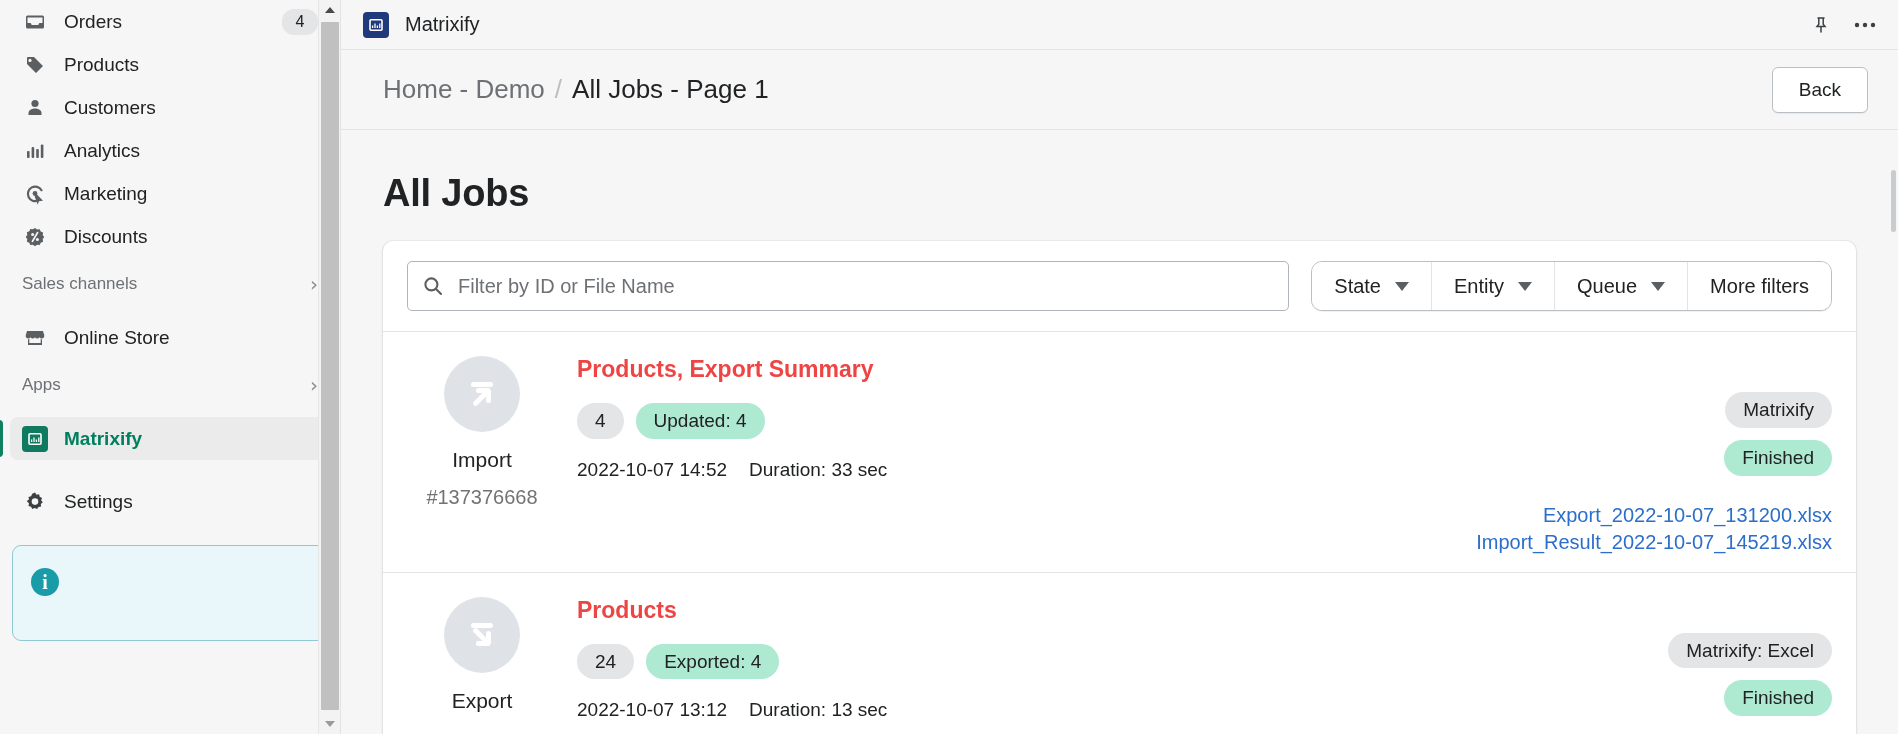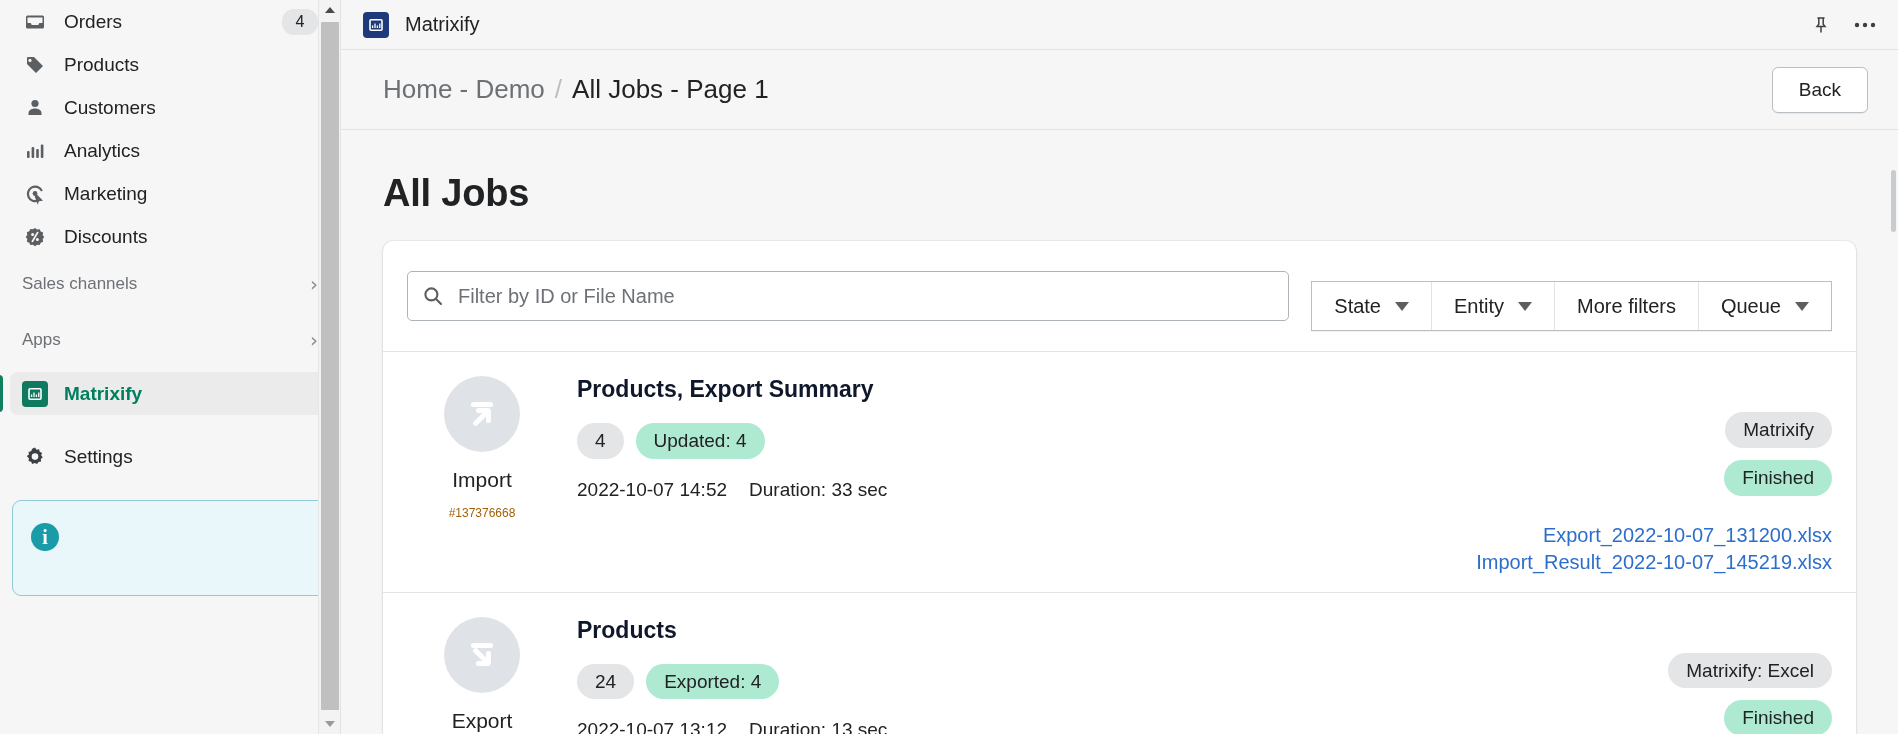--- a/index.html
+++ b/index.html
@@ -232,25 +232,24 @@
     width: 100%;
     background: transparent;
     font-family: "Liberation Sans", sans-serif;
   }
   .search-wrap input::placeholder { color: #6d7175; }
 
   .filter-group {
     margin-left: 18px;
     display: flex;
     border: 1px solid #babfc3;
-    border-radius: 0;
+    border-radius: 11px;
     overflow: hidden;
     background: #fff;
     box-shadow: 0 1px 0 rgba(0,0,0,.05);
-    margin-top: 20px;
   }
   .filter-btn {
     display: flex; align-items: center; gap: 14px;
     height: 48px;
     padding: 0 22px;
     font-size: 20px;
     color: #202223;
     background: #fff;
     cursor: pointer;
     border-right: 1px solid #e1e3e5;
@@ -279,25 +278,25 @@
   }
   .job-circle {
     width: 76px; height: 76px; border-radius: 50%;
     background: #dfe3e8;
     display: flex; align-items: center; justify-content: center;
   }
   .job-kind {
     font-size: 21px; color: #202223; margin-top: 16px;
   }
   .job-id {
-    font-size: 12px; color: #a16207; margin-top: 14px; cursor: pointer;
+    font-size: 20px; color: #737373; margin-top: 14px; cursor: pointer;
   }
   .job-mid { flex: 1 1 auto; padding: 8px 0 0 20px; }
   .job-name {
-    font-size: 23px; font-weight: 600; color: #0f172a;
+    font-size: 23px; font-weight: 600; color: #ef4444;
   }
   .job-chips { display: flex; align-items: center; gap: 12px; margin-top: 20px; }
   .chip {
     border-radius: 22px;
     font-size: 19px;
     padding: 6px 18px;
     line-height: 1.25;
     color: #202223;
     white-space: nowrap;
   }
@@ -400,20 +399,29 @@
             </svg>
         </span>
         <span class="nav-label">Discounts</span>
       </div>
 
       <div class="nav-section">
         <span>Sales channels</span>
         <span class="chev">›</span>
       </div>
 
+      <div class="nav-item">
+        <span class="nav-icon">
+          <svg width="24" height="24" viewBox="0 0 24 24" fill="#5c5f62">
+              <path d="M4 5h16l1.2 4.1a2.6 2.6 0 0 1-2.5 3.4 2.6 2.6 0 0 1-2.2-1.2 2.6 2.6 0 0 1-4.5 0 2.6 2.6 0 0 1-4.5 0 2.6 2.6 0 0 1-2.2 1.2A2.6 2.6 0 0 1 2.8 9.1L4 5z"></path>
+              <path d="M5 13.2V19h14v-5.8a3.9 3.9 0 0 1-1.3-.2V17H6.3v-4a3.9 3.9 0 0 1-1.3.2z"></path>
+            </svg>
+        </span>
+        <span class="nav-label">Online Store</span>
+      </div>
 
       <div class="nav-section">
         <span>Apps</span>
         <span class="chev">›</span>
       </div>
 
       <div class="nav-item active">
         <span class="active-bar"></span>
         <span class="nav-icon">
           <span class="matrixify-tile">
@@ -510,25 +518,25 @@
           <div class="filter-group">
             <div class="filter-btn">
               <span>State</span>
               <span class="caret"></span>
             </div>
             <div class="filter-btn">
               <span>Entity</span>
               <span class="caret"></span>
             </div>
             <div class="filter-btn">
-              <span>More filters</span>
-            </div>
-            <div class="filter-btn">
               <span>Queue</span>
               <span class="caret"></span>
+            </div>
+            <div class="filter-btn">
+              <span>More filters</span>
             </div>
           </div>
         </div>
 
         <div class="job-row">
           <div class="job-left">
             <span class="job-circle">
               <svg width="44" height="44" viewBox="0 0 44 44" fill="#ffffff">
                 <rect x="11" y="10" width="22" height="5" rx="2.5"></rect>
                 <path d="M30.5 18.5a2.5 2.5 0 0 0-2.5-2.5h-9.6a2.5 2.5 0 1 0 0 5h4.1l-8.3 8.3a2.5 2.5 0 1 0 3.5 3.5l8.3-8.3v4.1a2.5 2.5 0 1 0 5 0v-10.1z"></path>

